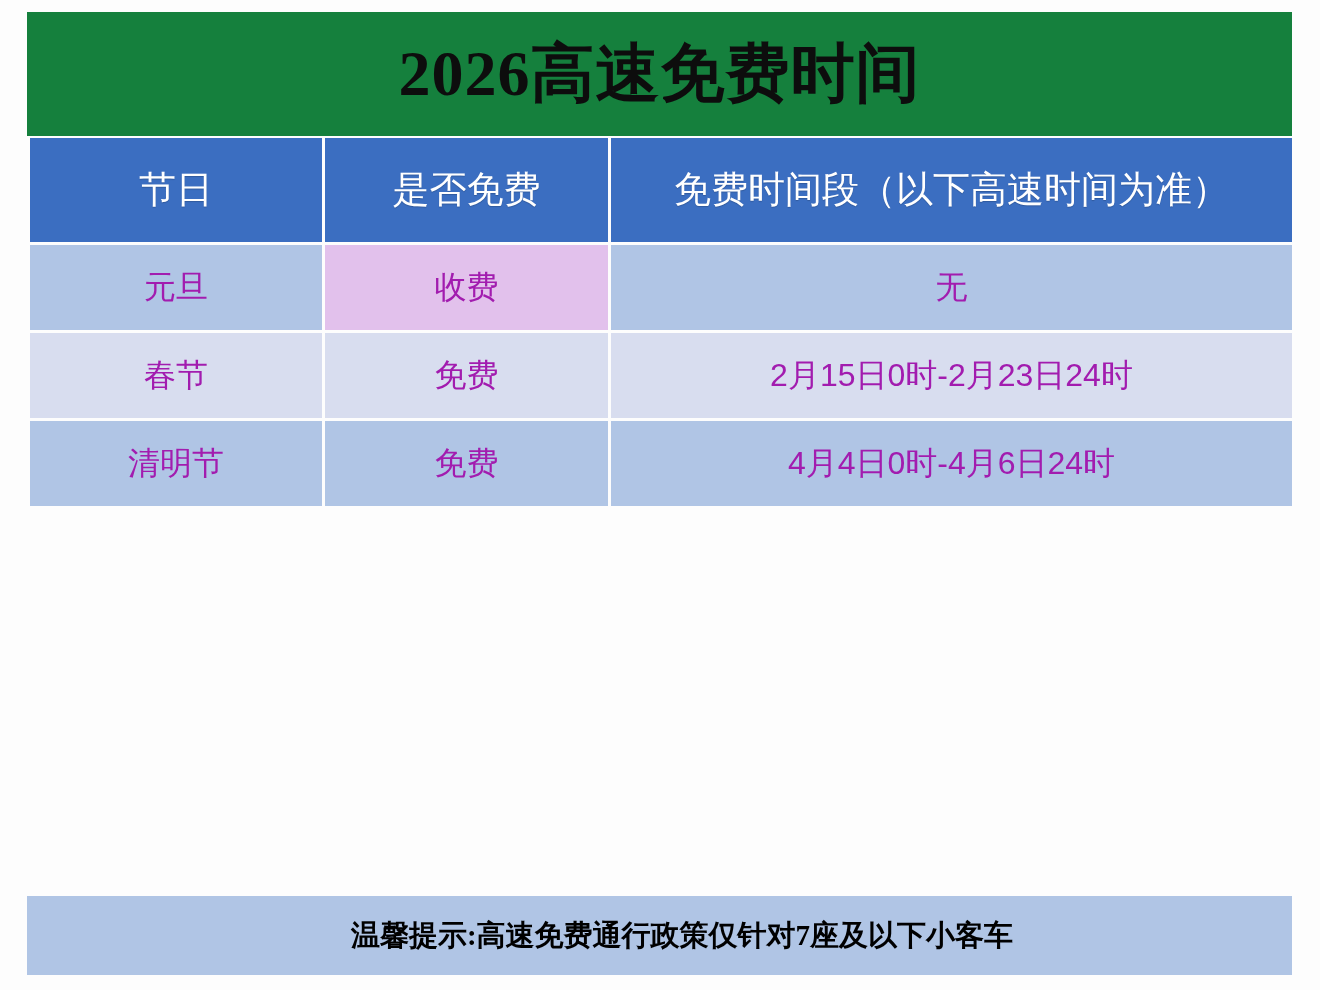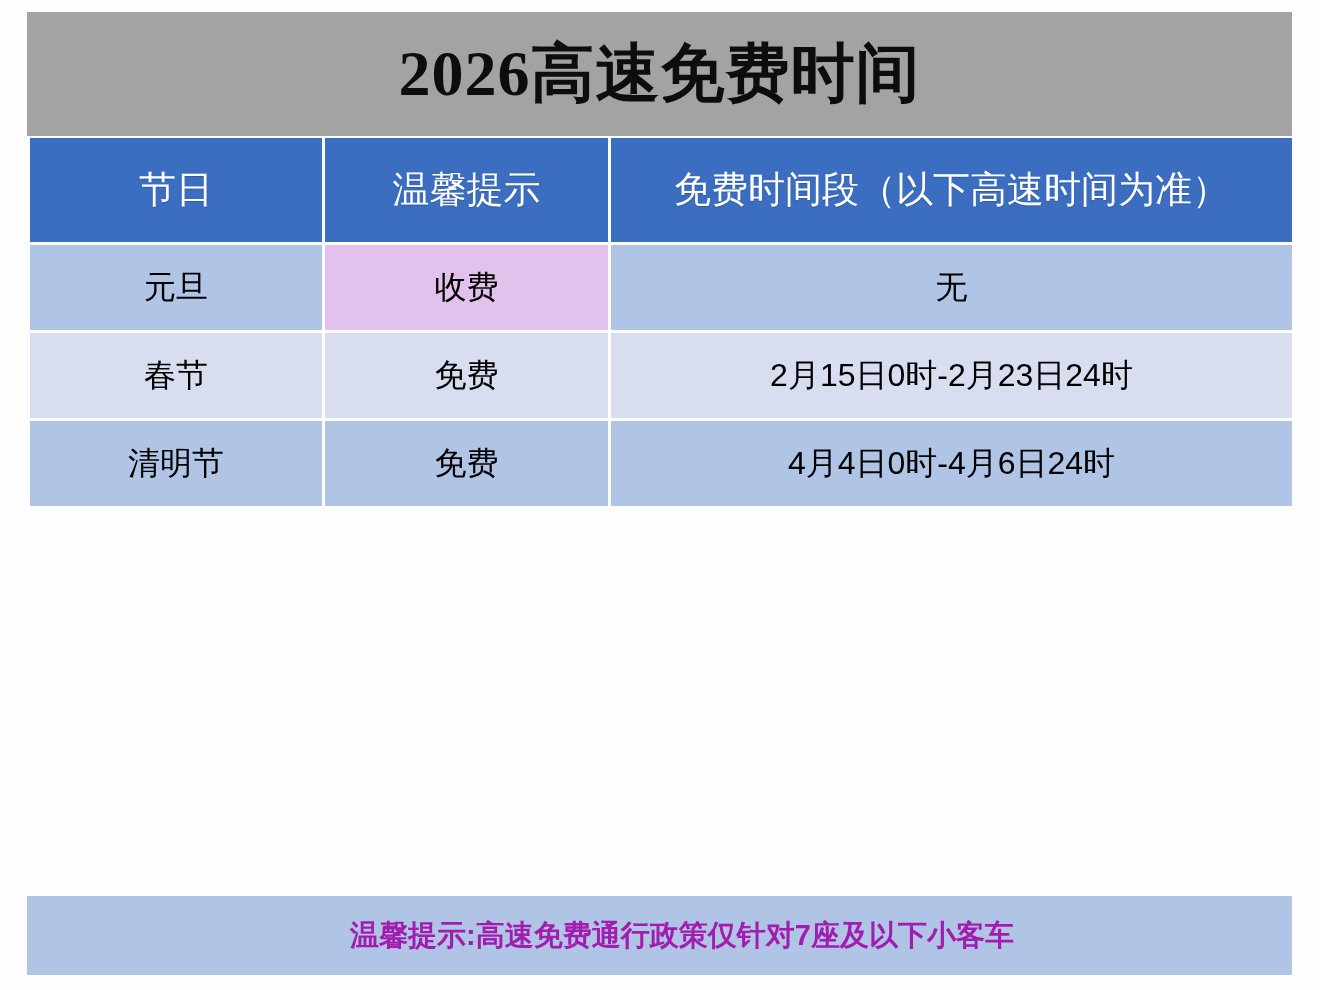--- a/index.html
+++ b/index.html
@@ -21,21 +21,21 @@
     background: #fdfdfd;
   }
 
   
   #title-banner {
     position: absolute;
     left: 27px;
     top: 12px;
     width: 1265px;
     height: 124px;
-    background: #a3a3a3;
+    background: #15803d;
     display: flex;
     align-items: center;
     justify-content: center;
   }
   #title-text {
     font-family: "Liberation Serif", "DejaVu Serif", serif;
     font-size: 64px;
     font-weight: 700;
     color: #0d0d0d;
     letter-spacing: 1px;
@@ -74,45 +74,45 @@
     font-weight: 400;
     font-family: "Liberation Sans", "DejaVu Sans", sans-serif;
     text-shadow: 0 1px 1px rgba(0,0,0,0.18);
     border-top: none;
     border-bottom: none;
     white-space: nowrap;
   }
   #fee-table tr.data-row td {
     height: 85px;
     font-size: 32px;
-    color: #000000;
+    color: #a21caf;
     font-family: "Liberation Sans", "DejaVu Sans", sans-serif;
     white-space: nowrap;
   }
   #fee-table tr.band-a td { background: #b0c5e5; }
   #fee-table tr.band-b td { background: #d8ddef; }
   #fee-table td.charge-cell { background: #e2c1ec !important; }
 
   
   #footer-note {
     position: absolute;
     left: 27px;
     top: 896px;
     width: 1265px;
     height: 79px;
     background: #b0c5e5;
     display: flex;
     align-items: center;
     justify-content: center;
   }
   #footer-note-text {
-    font-family: Liberation Sans, sans-serif;
+    font-family: Liberation Serif, serif;
     font-size: 29px;
     font-weight: 600;
-    color: #a21caf;
+    color: #000000;
     white-space: nowrap;
     margin-left: 45px;
   }
 </style>
 </head>
 <body>
 
 <div id="page">
 
   <div id="title-banner">
@@ -121,21 +121,21 @@
 
   <table id="fee-table">
     <colgroup>
       <col class="c-holiday">
       <col class="c-status">
       <col class="c-period">
     </colgroup>
     <thead>
       <tr class="header-row">
         <th>节日</th>
-        <th>温馨提示</th>
+        <th>是否免费</th>
         <th>免费时间段（以下高速时间为准）</th>
       </tr>
     </thead>
     <tbody>
 
       <tr class="data-row band-a">
         <td>元旦</td>
         <td class="charge-cell">收费</td>
         <td>无</td>
       </tr>

